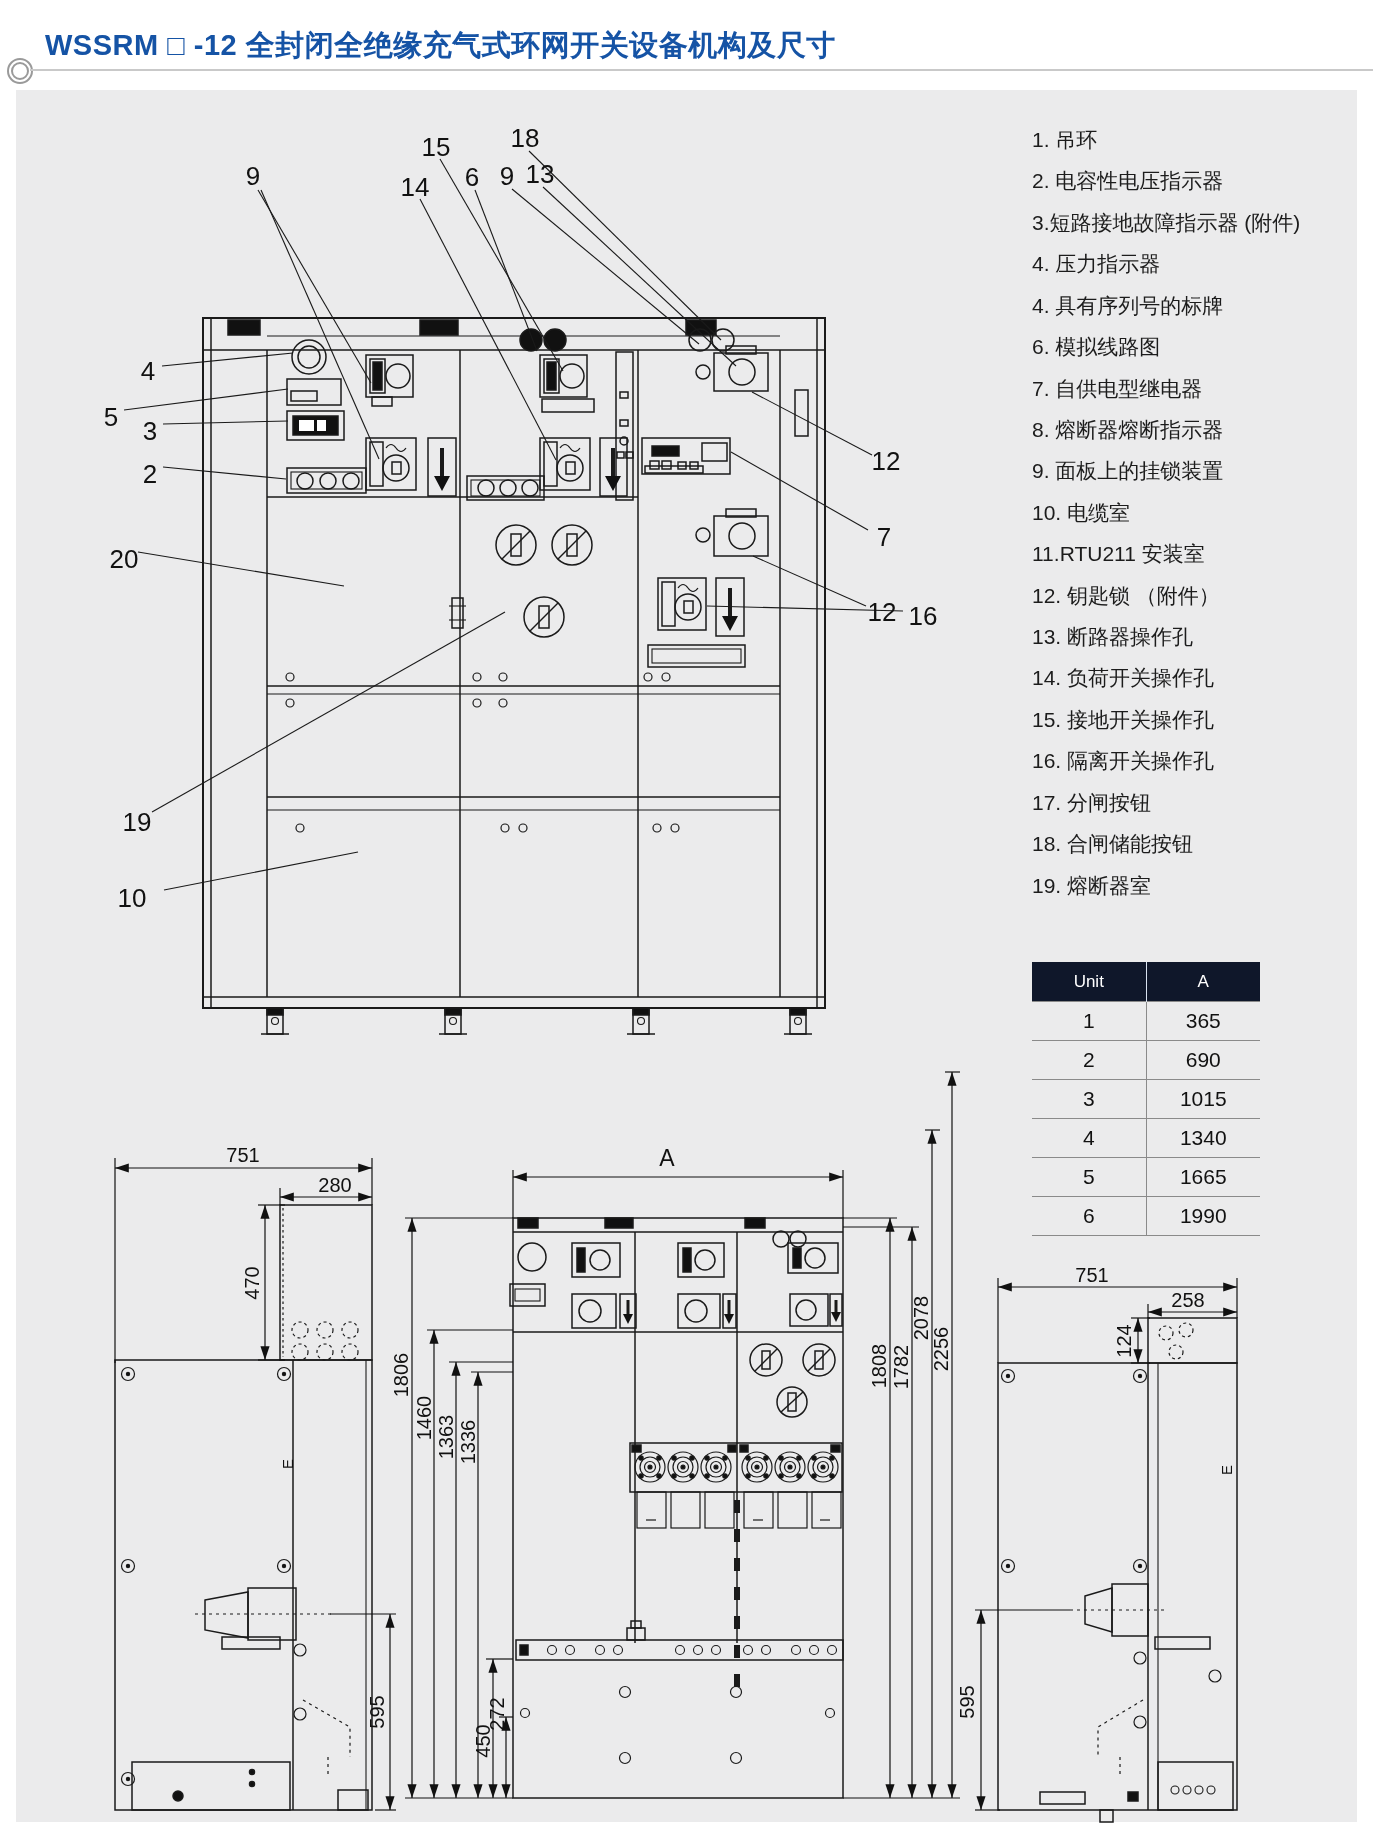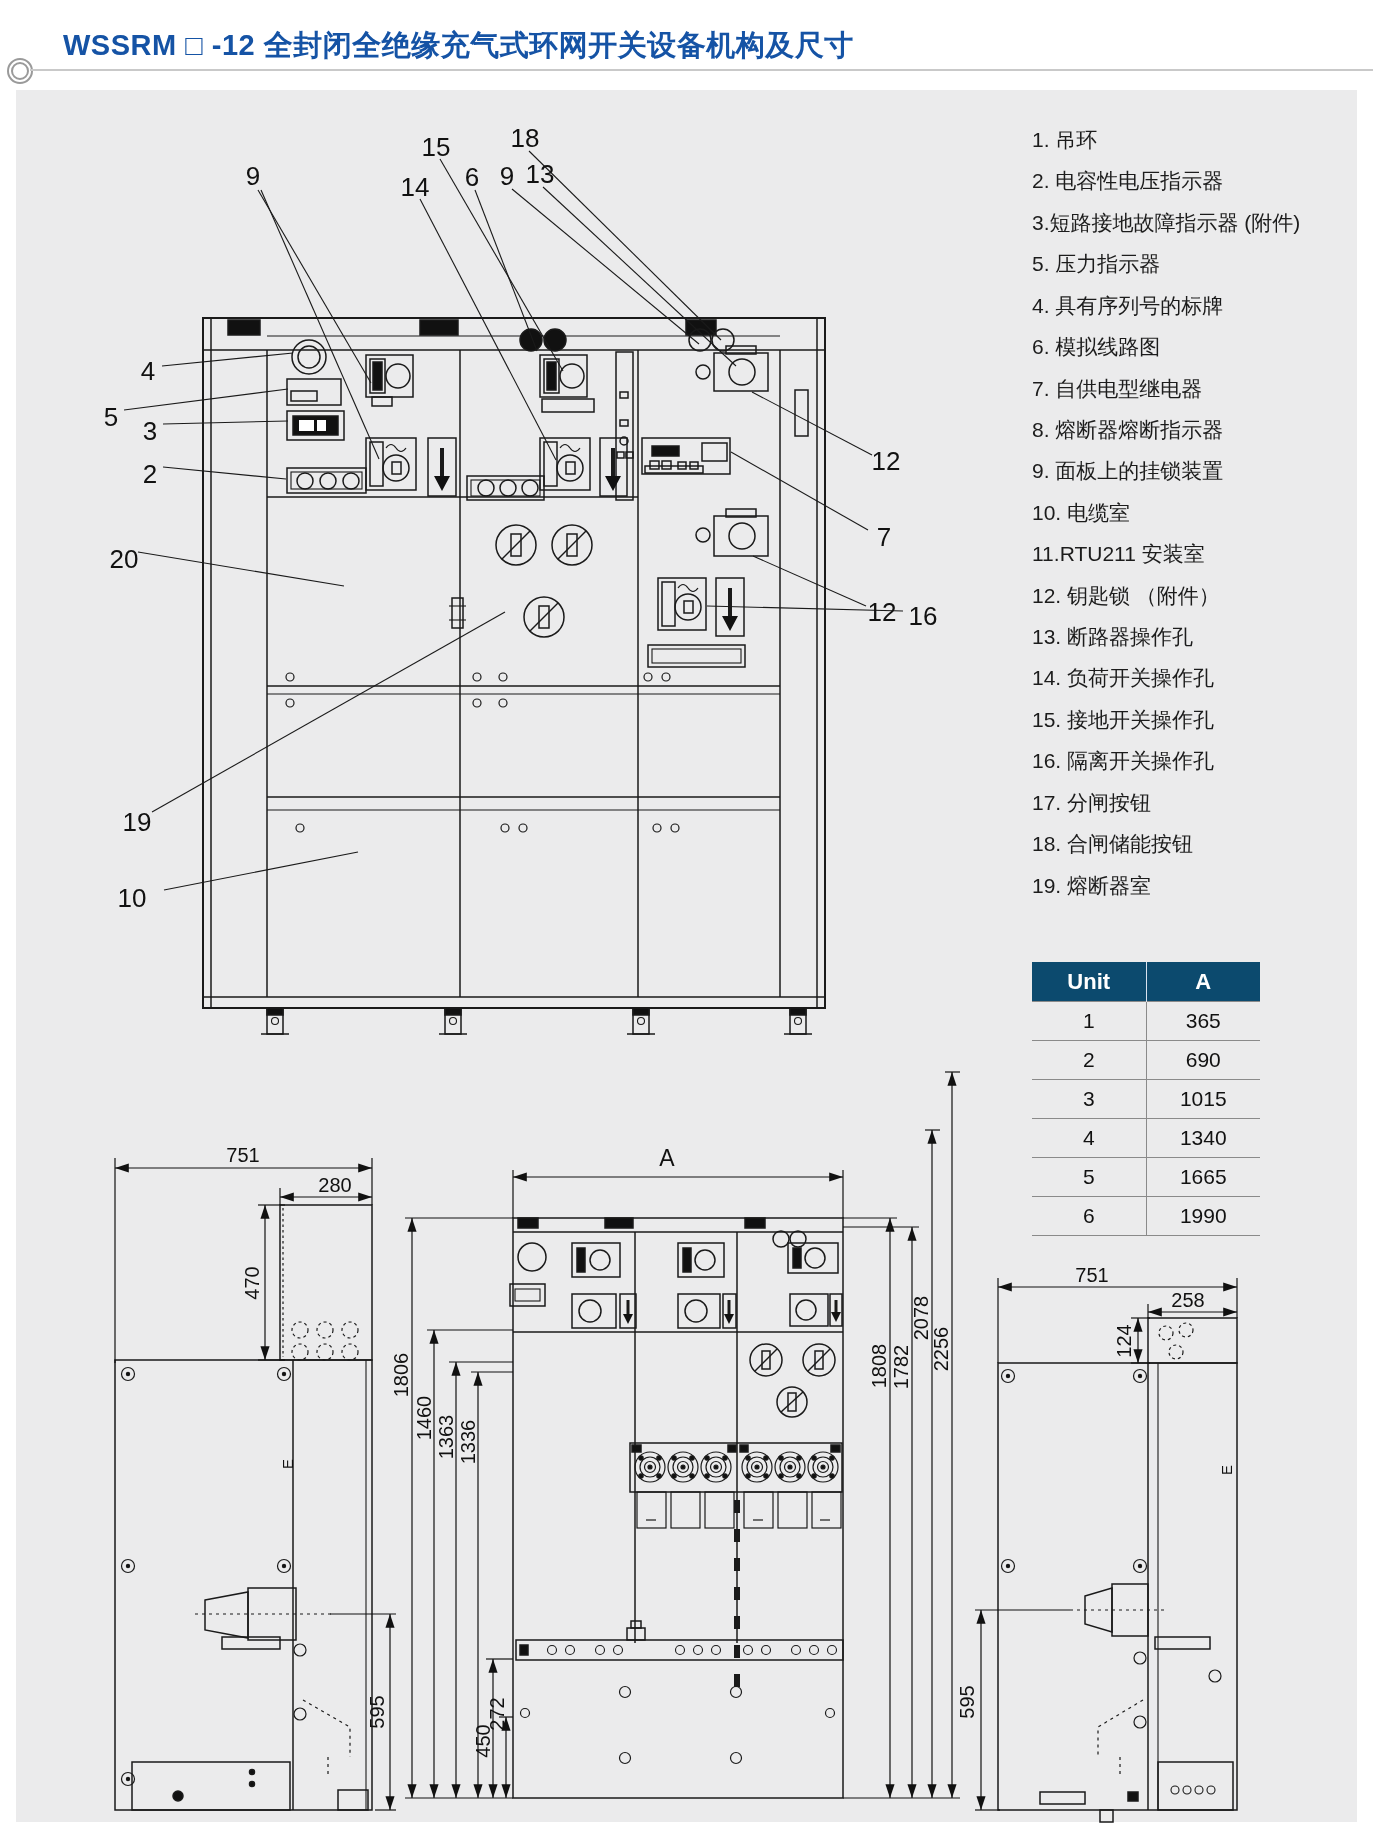--- a/index.html
+++ b/index.html
@@ -1,34 +1,34 @@
 <!DOCTYPE html>
 <html><head>
 <meta charset="utf-8">
 <style>
   html,body{margin:0;padding:0;}
   body{width:1373px;height:1848px;background:#ffffff;position:relative;
        font-family:"Liberation Sans",sans-serif;overflow:hidden;}
   .content-bg{position:absolute;left:16px;top:90px;width:1341px;height:1732px;background:#ebebec;}
   .page-title{position:absolute;left:45px;top:26px;font-size:29px;font-weight:bold;
-              color:#1553a5;letter-spacing:.5px;white-space:nowrap;margin-left:18px;}
+              color:#1553a5;letter-spacing:.5px;white-space:nowrap;}
   .header-rule{position:absolute;left:30px;top:69px;width:1343px;border-top:2px solid #c9c9c9;}
   .ornament{position:absolute;left:7px;top:58px;width:22px;height:22px;border:2px solid #9a9a9a;border-radius:50%;background:#fff;}
   .ornament::after{content:"";position:absolute;inset:2px;border:2px solid #9a9a9a;border-radius:50%;}
   svg.drawing{position:absolute;left:0;top:0;}
   .lbl{position:absolute;transform:translate(-50%,-50%);font-size:26px;color:#111;
        white-space:nowrap;line-height:1;}
   .dim{font-size:20px;}
   .dimA{font-size:23px;}
   .dim-sm{font-size:15px;}
   .rot{transform:translate(-50%,-50%) rotate(-90deg);}
   .legend-item{position:absolute;left:1032px;font-size:21px;color:#1c1c1c;white-space:nowrap;line-height:28px;}
   table.size{position:absolute;left:1032px;top:962px;width:228px;border-collapse:collapse;
              table-layout:fixed;font-size:21px;color:#111;text-align:center;}
-  table.size th{background:#0c4a6e;color:#fff;font-weight:bold;height:37px;font-size:22px;}
+  table.size th{background:#0f172a;color:#fff;font-weight:normal;height:37px;font-size:17px;}
   table.size th:first-child{border-right:1px solid #d8e2f0;}
   table.size td{height:36px;border-top:1px solid #8a8a8a;border-bottom:1px solid #8a8a8a;}
   table.size td:first-child{border-right:1px solid #8a8a8a;}
 </style>
 </head>
 <body>
 
 <div class="content-bg"></div>
 <div class="ornament"></div>
 <div class="header-rule"></div>
@@ -558,21 +558,21 @@
   <div class="lbl dim" style="left:1188px;top:1300px">258</div>
   <div class="lbl dim rot" style="left:1124px;top:1341px">124</div>
   <div class="lbl dim rot" style="left:967px;top:1702px">595</div>
   <div class="lbl dim-sm rot" style="left:1226px;top:1470px">E</div>
 </div>
 
 <div>
   <div class="legend-item" style="top:126px">1. 吊环</div>
   <div class="legend-item" style="top:167px">2. 电容性电压指示器</div>
   <div class="legend-item" style="top:209px">3.短路接地故障指示器 (附件)</div>
-  <div class="legend-item" style="top:250px">5. 压力指示器</div>
+  <div class="legend-item" style="top:250px">4. 压力指示器</div>
   <div class="legend-item" style="top:292px">4. 具有序列号的标牌</div>
   <div class="legend-item" style="top:333px">6. 模拟线路图</div>
   <div class="legend-item" style="top:375px">7. 自供电型继电器</div>
   <div class="legend-item" style="top:416px">8. 熔断器熔断指示器</div>
   <div class="legend-item" style="top:457px">9. 面板上的挂锁装置</div>
   <div class="legend-item" style="top:499px">10. 电缆室</div>
   <div class="legend-item" style="top:540px">11.RTU211 安装室</div>
   <div class="legend-item" style="top:582px">12. 钥匙锁 （附件）</div>
   <div class="legend-item" style="top:623px">13. 断路器操作孔</div>
   <div class="legend-item" style="top:664px">14. 负荷开关操作孔</div>

